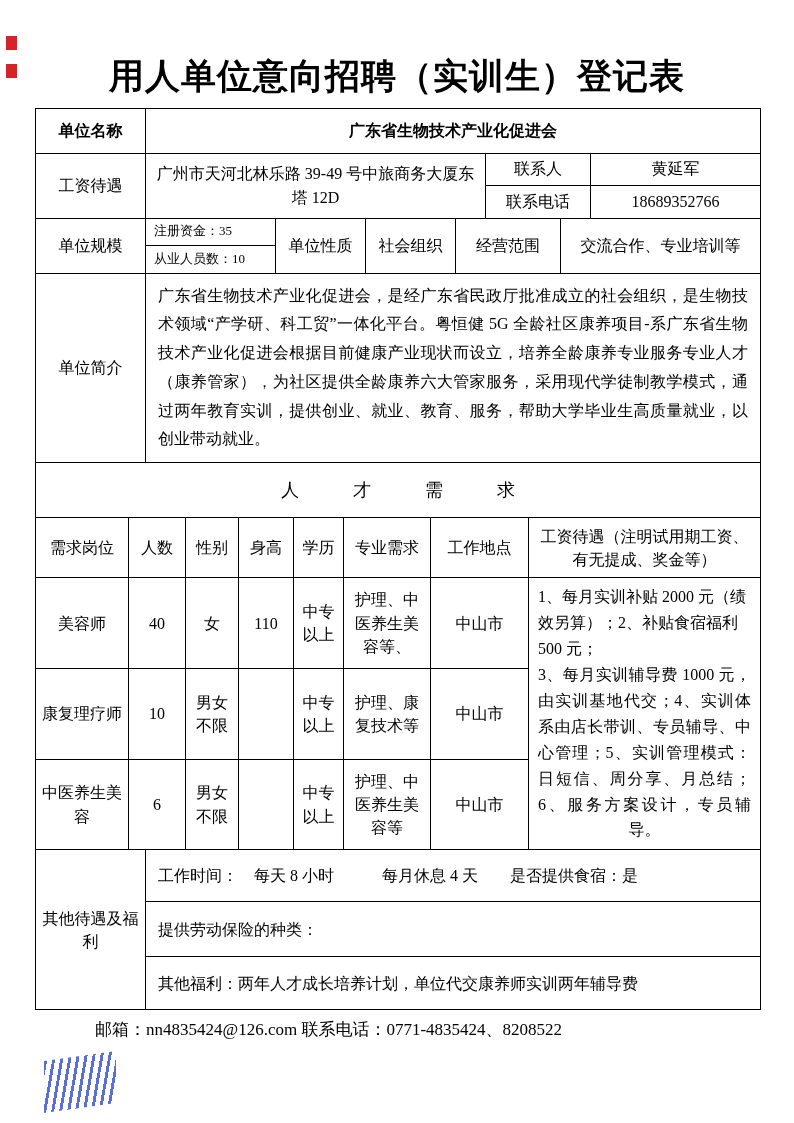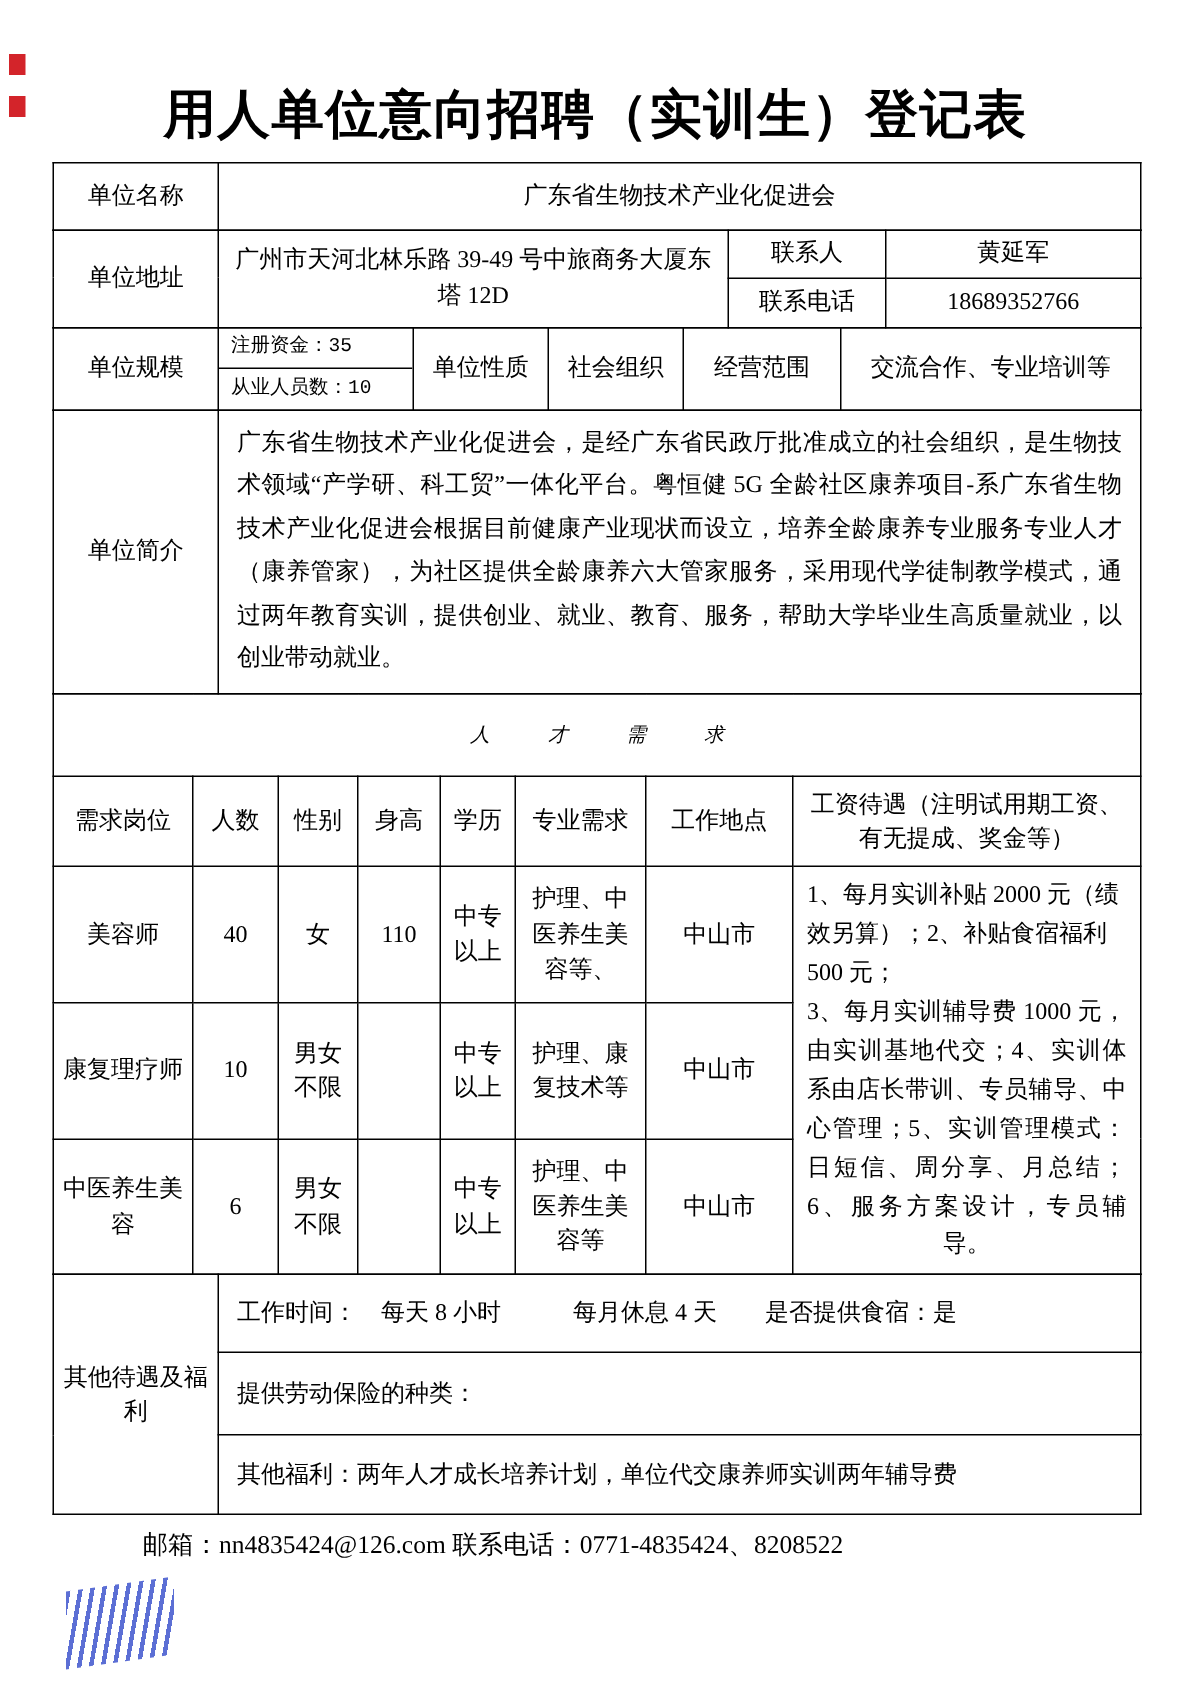--- a/index.html
+++ b/index.html
@@ -18,29 +18,29 @@
   .date-line { margin-top:26px; text-align:right; padding-right:109px; font-size:17px; }
   .date-line .lbl { margin-right:8px; }
 
   .tbl-wrap { margin:8px 0 0 35px; width:725px; }
   table { border-collapse:collapse; table-layout:fixed; width:725px; }
   table + table { margin-top:-1px; }
   td { border:1px solid #000; text-align:center; vertical-align:middle;
        font-size:16px; line-height:1.45; padding:2px 4px; overflow:hidden; }
 
   
-  .r-name td   { height:45px; }
+  .r-name td   { height:45px;font-weight:bold; }
   .sub32 { height:32px; } .sub33 { height:33px; }
   .r-scale td  { height:55px; }
   .r-prof td   { height:145px; }
-  .r-band td   { height:55px; font-size:13px;font-style:italic; }
+  .r-band td   { height:55px; font-size:18px; }
   .r-dhead td  { height:60px; }
   .r-job td    { height:75px; }
 
-  .cell-scale-sub { padding:0; vertical-align:middle;font-family:Liberation Mono, monospace; }
+  .cell-scale-sub { padding:0; vertical-align:middle; }
   .cell-scale-sub .half { height:27px; display:flex; align-items:center;
         padding-left:8px; font-size:13px; text-align:left; }
   .cell-scale-sub .half:first-child { border-bottom:1px solid #000; height:27px; }
 
   .cell-profile { text-align:justify; padding:8px 12px 8px 12px; line-height:1.8;
                   vertical-align:top; }
   .cell-salary { text-align:left; padding:6px 9px; line-height:1.62; vertical-align:middle; }
   .cell-salary .p1 { text-align:left; }
   .cell-salary .p2 { text-align:justify; text-align-last:center; }
 
@@ -83,21 +83,21 @@
 
     <table>
       <colgroup>
           <col style="width:110px">
           <col style="width:340px">
           <col style="width:105px">
           <col style="width:170px">
         </colgroup>
       <tbody>
           <tr class="sub32">
-        <td rowspan="2">单位地址</td>
+        <td rowspan="2">工资待遇</td>
         <td rowspan="2">广州市天河北林乐路 39-49 号中旅商务大厦东塔 12D</td>
         <td class="sub32">联系人</td>
         <td>黄延军</td>
       </tr>
       <tr class="sub33">
         <td>联系电话</td>
         <td>18689352766</td>
       </tr>
     </tbody>
       </table>

